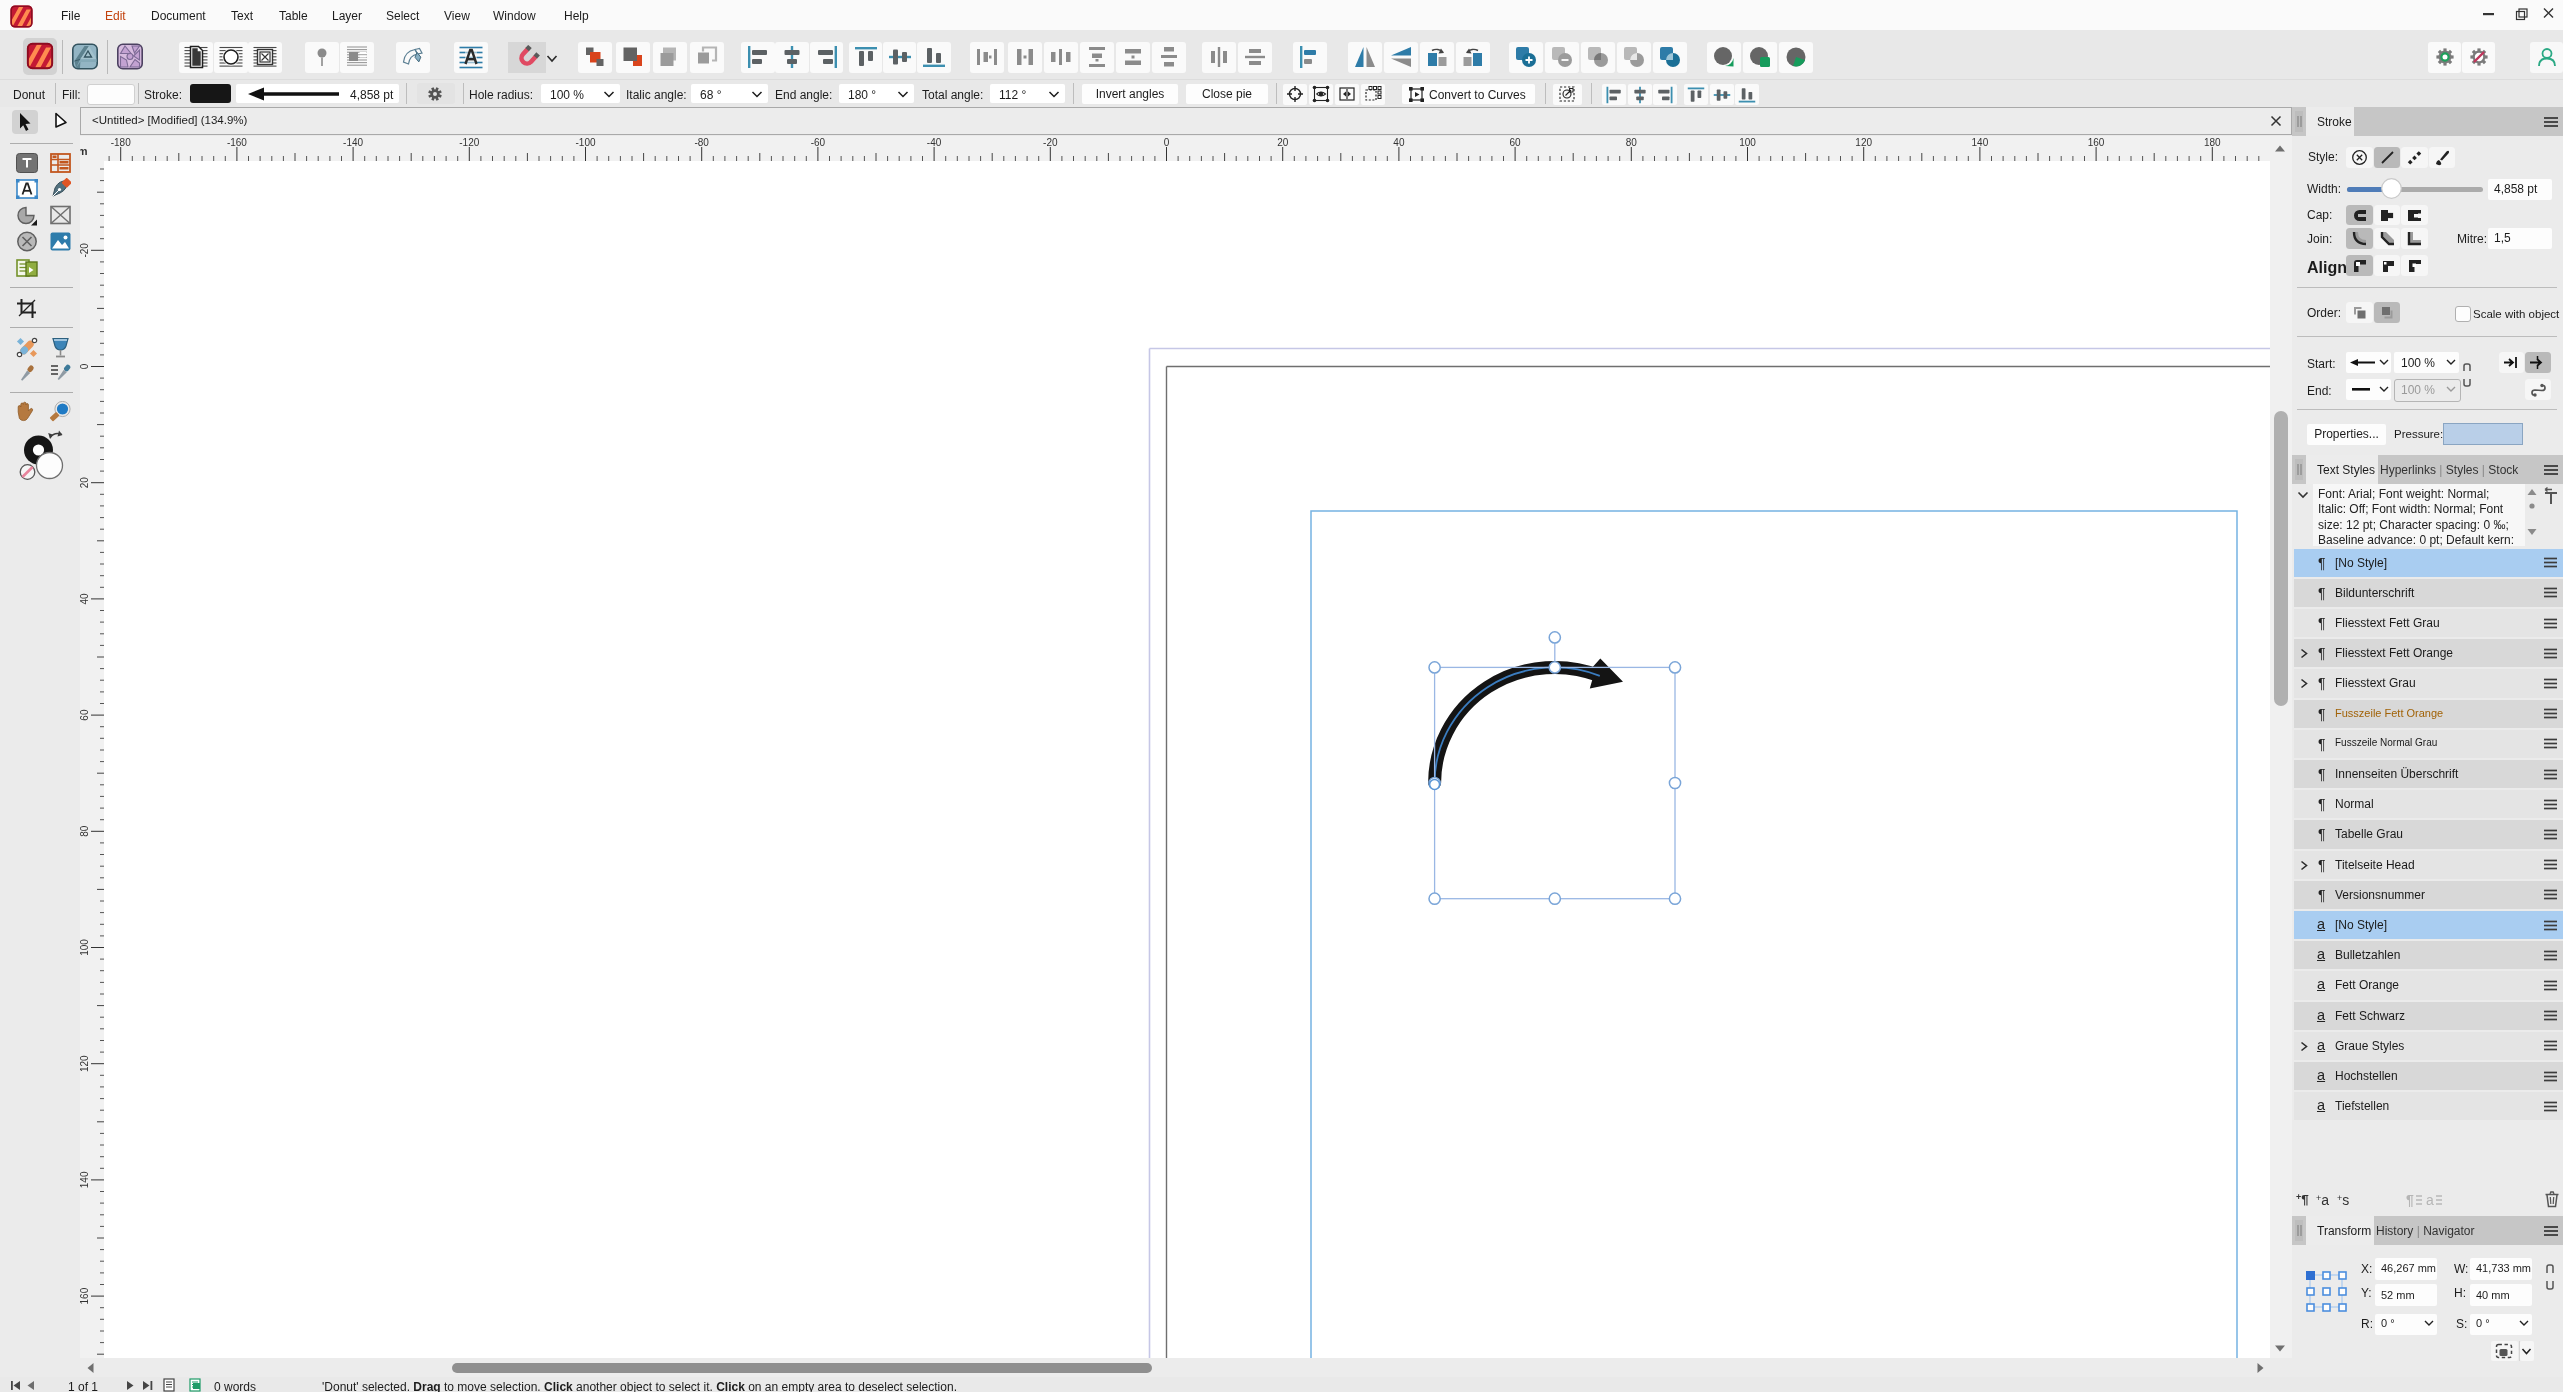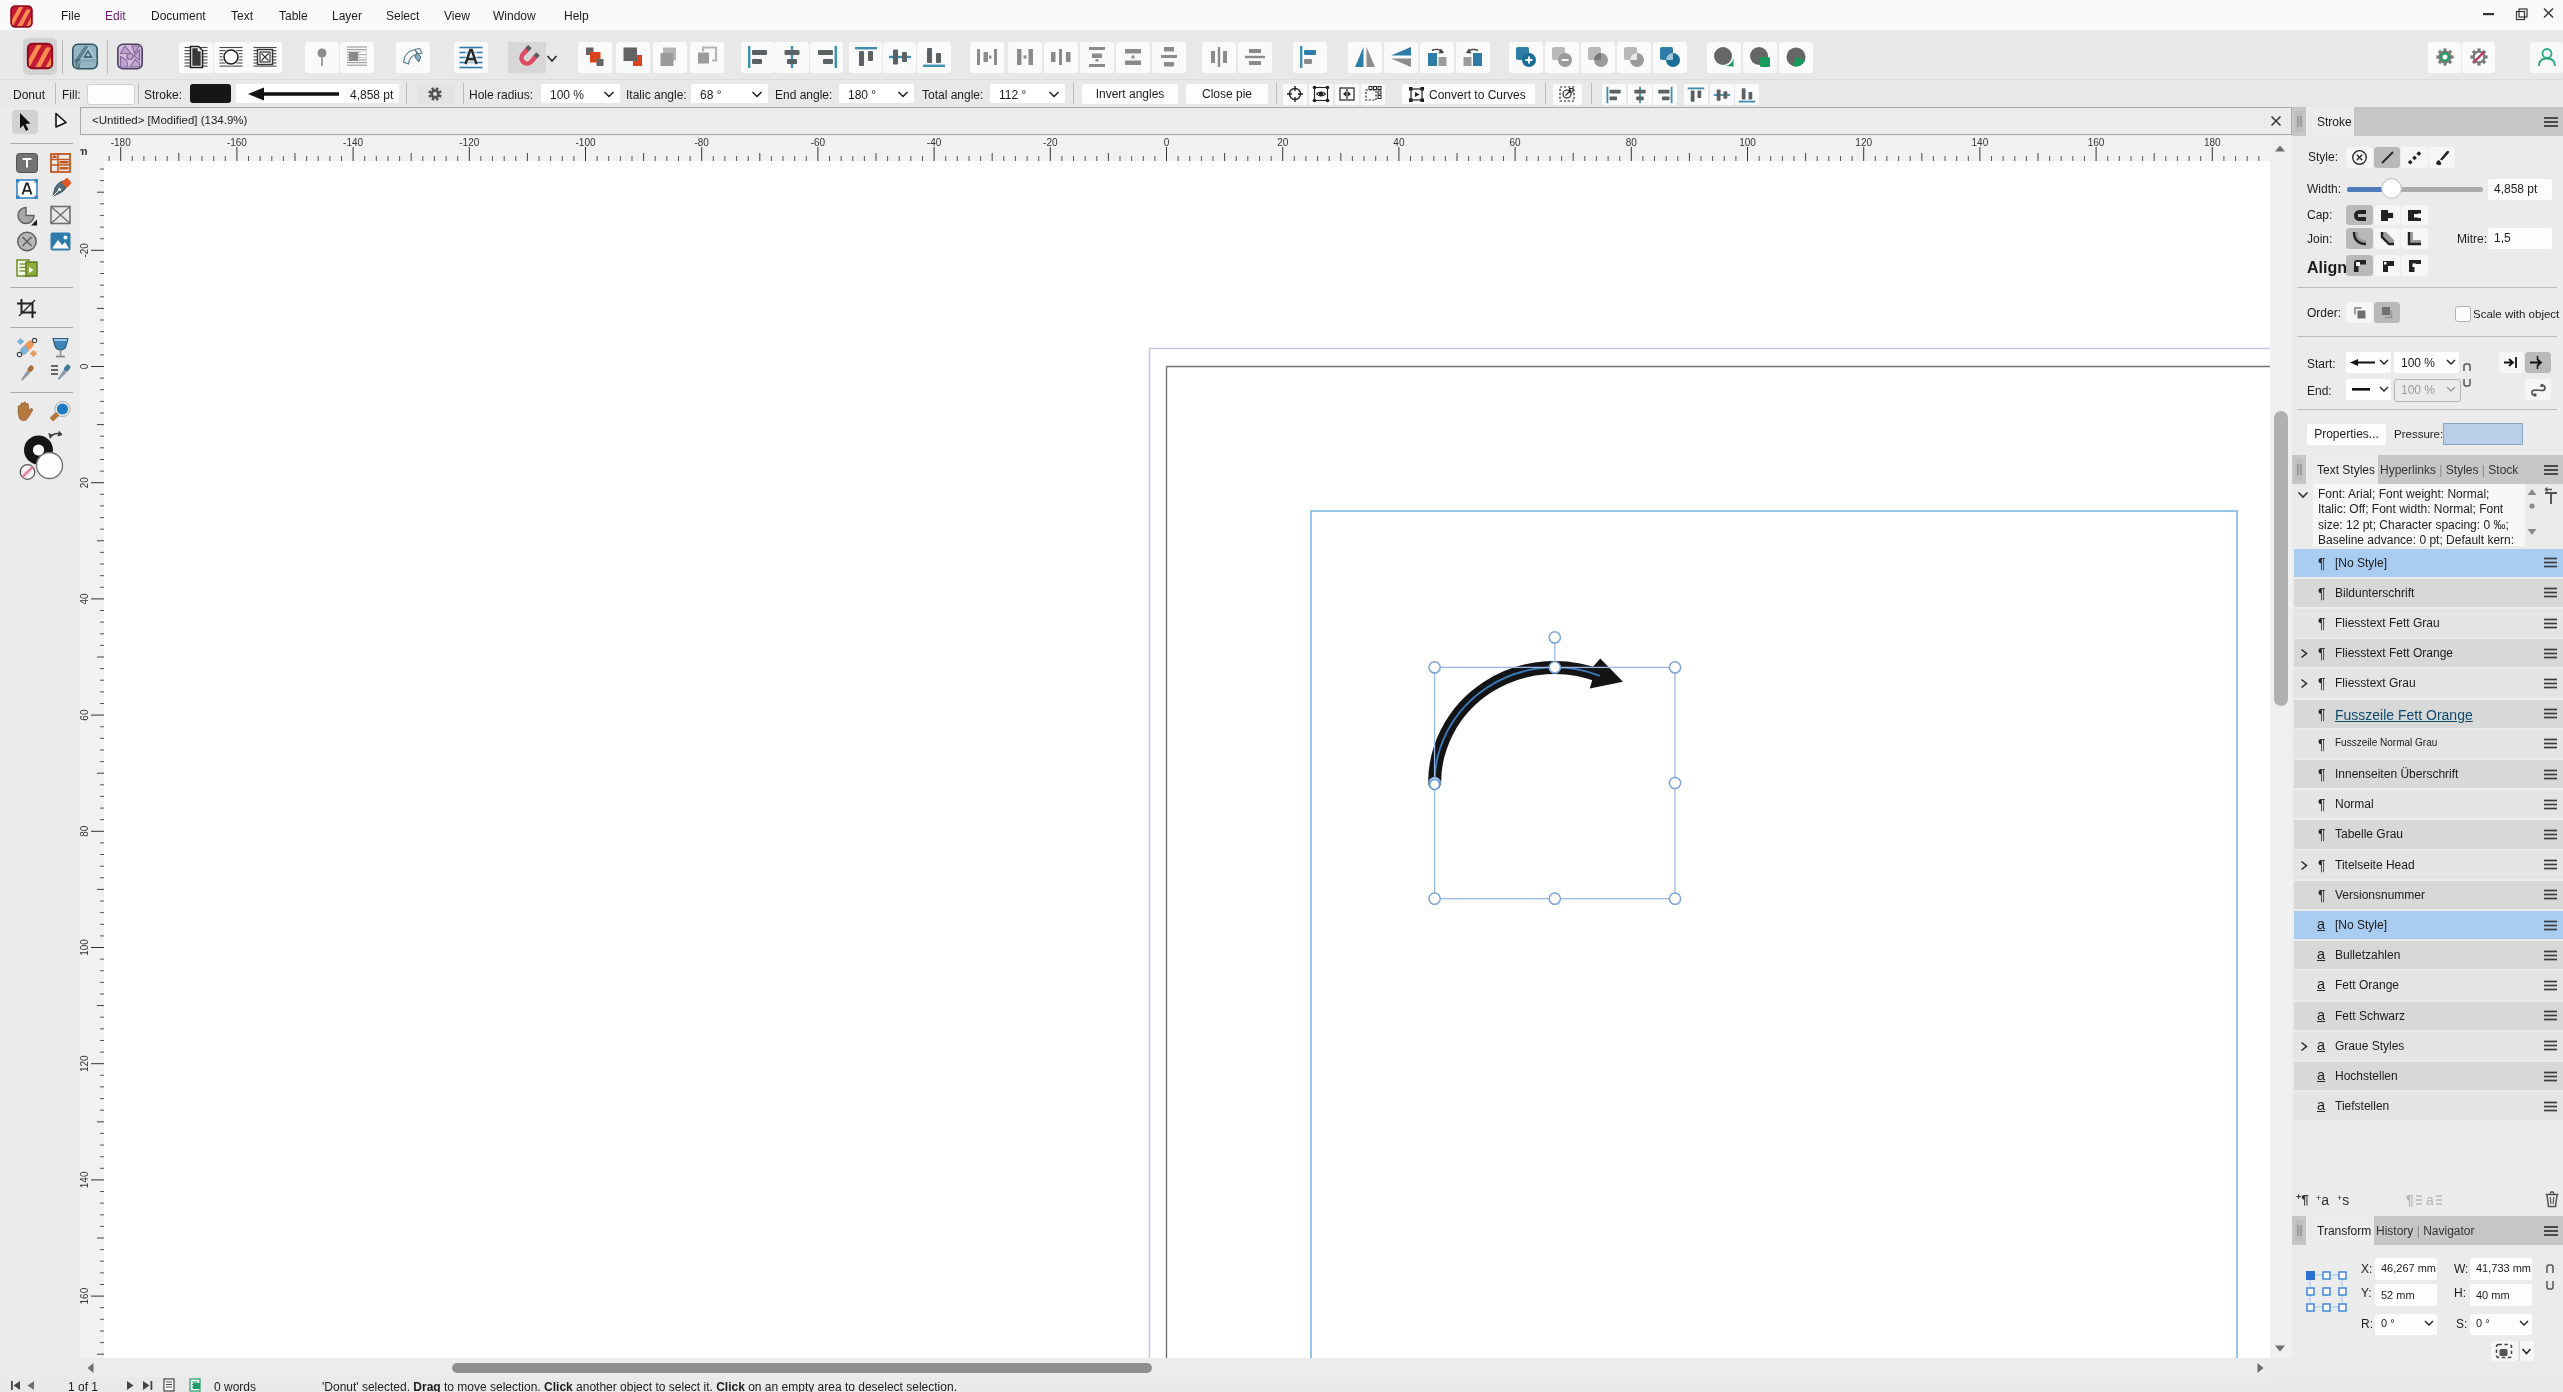--- a/index.html
+++ b/index.html
@@ -15,21 +15,21 @@
     </defs>
 <rect x="0.5" y="0.5" width="22" height="22" rx="4.5" fill="#c41934"></rect>
 <g clip-path="url(#mc)">
       <path d="M-1 20 L9.5 1 L13.8 1 L1.5 23.5 Z" fill="#ff8c50"></path>
       <path d="M5.5 24.5 L16.5 4.5 L20.8 4.5 L9 27 Z" fill="#ff8c50"></path>
 <path d="M13 27 L23 9 L27 9 L17 29 Z" fill="#ff8c50"></path>
     </g>
 <rect x="1.2" y="1.2" width="20.6" height="20.6" rx="3.8" fill="none" stroke="#8d0c20" stroke-width="1.6"></rect>
   </svg>
 <div class="t" style="left:61px;top:9px;font-size:12px;color:#1c1c1c;font-weight:400;">File</div>
-<div class="t" style="left:105px;top:9px;font-size:12px;color:#701a75;font-weight:400;">Edit</div>
+<div class="t" style="left:105px;top:9px;font-size:12px;color:#c2410c;font-weight:400;">Edit</div>
 <div class="t" style="left:151px;top:9px;font-size:12px;color:#1c1c1c;font-weight:400;">Document</div>
 <div class="t" style="left:231px;top:9px;font-size:12px;color:#1c1c1c;font-weight:400;">Text</div>
 <div class="t" style="left:279px;top:9px;font-size:12px;color:#1c1c1c;font-weight:400;">Table</div>
 <div class="t" style="left:332px;top:9px;font-size:12px;color:#1c1c1c;font-weight:400;">Layer</div>
 <div class="t" style="left:386px;top:9px;font-size:12px;color:#1c1c1c;font-weight:400;">Select</div>
 <div class="t" style="left:444px;top:9px;font-size:12px;color:#1c1c1c;font-weight:400;">View</div>
 <div class="t" style="left:493px;top:9px;font-size:12px;color:#1c1c1c;font-weight:400;">Window</div>
 <div class="t" style="left:564px;top:9px;font-size:12px;color:#1c1c1c;font-weight:400;">Help</div>
 <svg class="ab" style="left:2480px;top:4px" width="80" height="20" viewBox="0 0 80 20">
     <rect x="3" y="9" width="11" height="2.2" fill="#333"></rect>
@@ -1334,21 +1334,21 @@
 <div class="t" style="left:2335px;top:676.3000000000002px;font-size:12px;color:#1b1b1b;font-weight:400;">Fliesstext Grau</div>
 <svg class="ab" style="left:2543px;top:677.9000000000002px" width="15" height="11" viewBox="0 0 15 11">
     <g stroke="#3c3c3c" stroke-width="1.7">
       <line x1="1" y1="1.5" x2="14" y2="1.5"></line>
       <line x1="1" y1="5.5" x2="14" y2="5.5"></line>
       <line x1="1" y1="9.5" x2="14" y2="9.5"></line>
     </g>
   </svg>
 <div class="ab" style="left:2294px;top:699.5000000000002px;width:269px;height:28.3px;background:#d8d8d8"></div>
 <div class="t" style="left:2318px;top:705.5000000000002px;font-size:14px;color:#222;font-weight:400;">¶</div>
-<div class="t" style="left:2335px;top:706.5000000000002px;font-size:14px;color:#0c4a6e;font-weight:400;text-decoration:underline;">Fusszeile Fett Orange</div>
+<div class="t" style="left:2335px;top:706.5000000000002px;font-size:11px;color:#a16207;font-weight:400;">Fusszeile Fett Orange</div>
 <svg class="ab" style="left:2543px;top:708.1000000000003px" width="15" height="11" viewBox="0 0 15 11">
     <g stroke="#3c3c3c" stroke-width="1.7">
       <line x1="1" y1="1.5" x2="14" y2="1.5"></line>
       <line x1="1" y1="5.5" x2="14" y2="5.5"></line>
       <line x1="1" y1="9.5" x2="14" y2="9.5"></line>
     </g>
   </svg>
 <div class="ab" style="left:2294px;top:729.7000000000003px;width:269px;height:28.3px;background:#e4e4e4"></div>
 <div class="t" style="left:2318px;top:735.7000000000003px;font-size:14px;color:#222;font-weight:400;">¶</div>
 <div class="t" style="left:2335px;top:736.7000000000003px;font-size:10px;color:#1b1b1b;font-weight:400;">Fusszeile Normal Grau</div>

